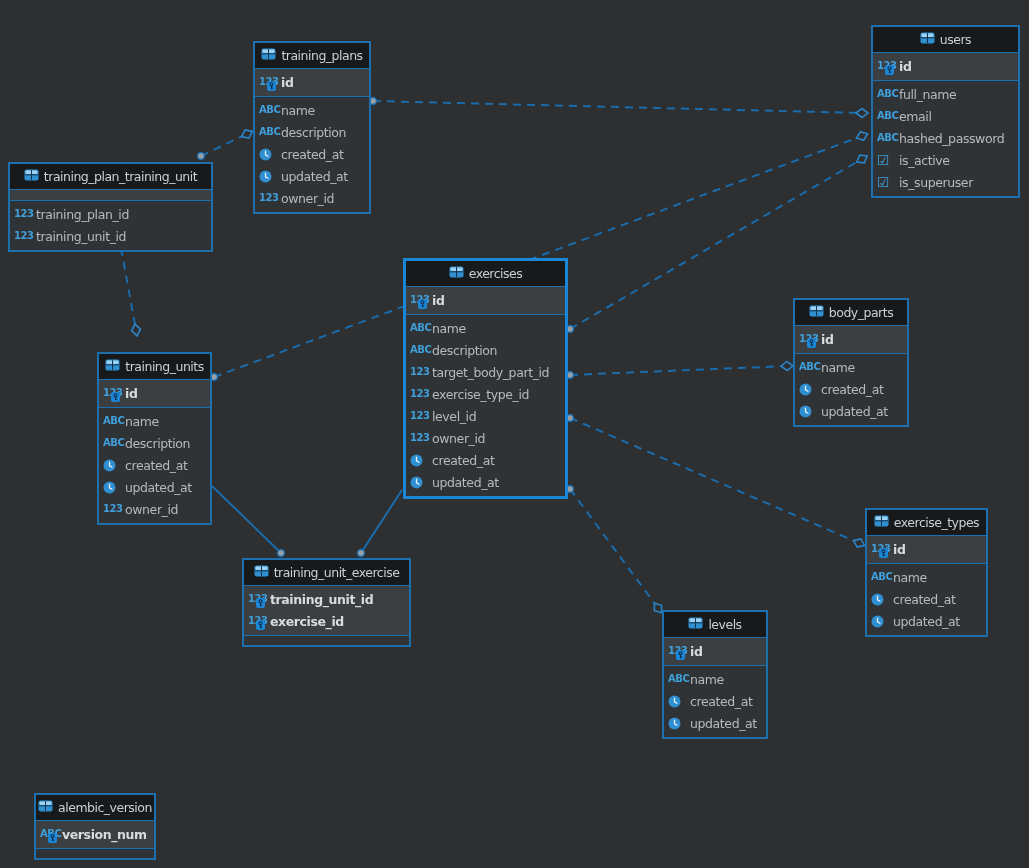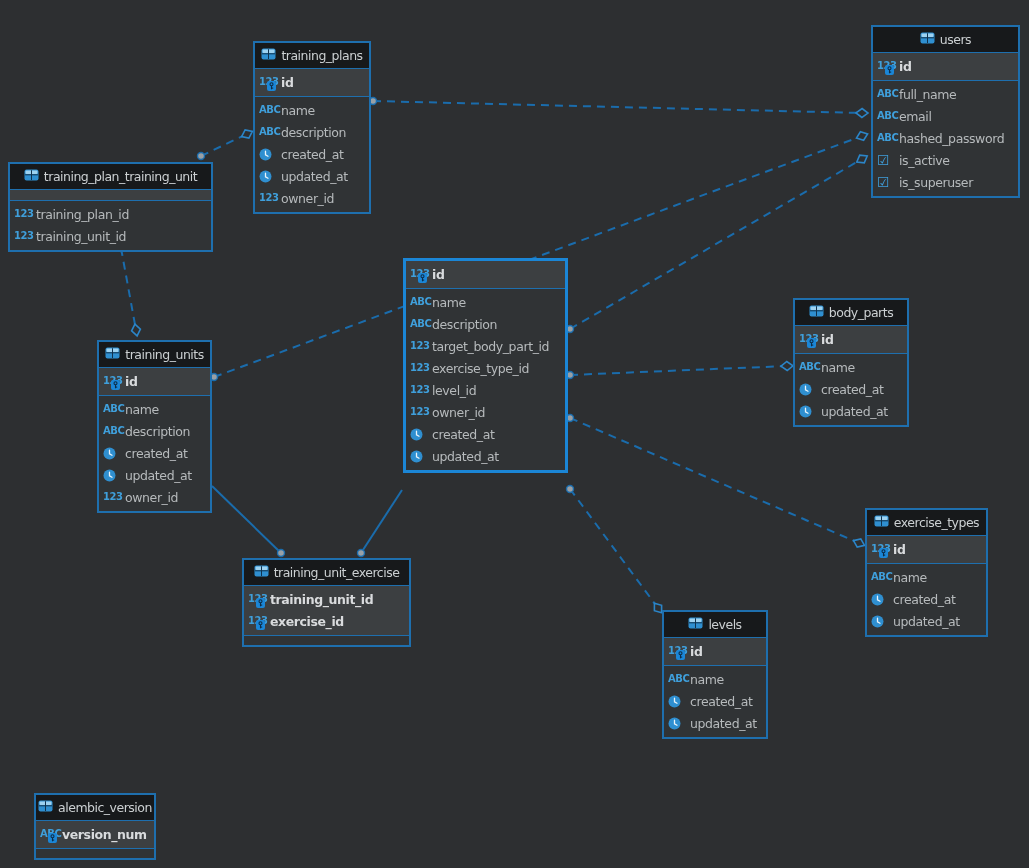--- a/index.html
+++ b/index.html
@@ -224,20 +224,29 @@
         </div>
         <div class="row">
           <span class="icon-wrap">
             <span class="ti-int">123</span>
           </span>
           <span class="col-name">training_unit_id</span>
         </div>
       </div>
     </div>
     <div class="table selected" style="left: 403px; top: 258px; width: 165px;">
+      <div class="t-header">
+        <span><svg width="15" height="12" viewBox="0 0 15 12">
+            <rect x="0.5" y="0.5" width="14" height="11" rx="2" fill="#2f8fd0"></rect>
+            <rect x="1.5" y="1.5" width="12" height="3.6" rx="1" fill="#9ed2f0"></rect>
+            <line x1="1" y1="5.8" x2="14" y2="5.8" stroke="#10324e" stroke-width="1"></line>
+            <line x1="7.5" y1="1.2" x2="7.5" y2="11" stroke="#10324e" stroke-width="1"></line>
+          </svg></span>
+        <span>exercises</span>
+      </div>
       <div class="t-pk">
         <div class="row pk">
           <span class="icon-wrap">
             <span class="ti-int">123</span>
             <span class="key-badge">
               <svg width="7" height="8" viewBox="0 0 7 8">
                 <circle cx="3.5" cy="2.2" r="1.5" fill="none" stroke="#0d2d49" stroke-width="1.1"></circle>
                 <line x1="3.5" y1="3.7" x2="3.5" y2="7.3" stroke="#0d2d49" stroke-width="1.1"></line>
                 <line x1="3.5" y1="6.1" x2="5.2" y2="6.1" stroke="#0d2d49" stroke-width="1.1"></line>
               </svg>
@@ -348,21 +357,21 @@
           <span class="icon-wrap">
             <svg width="13" height="13" viewBox="0 0 13 13">
               <circle cx="6.5" cy="6.5" r="6" fill="#2f8fd0"></circle>
               <path d="M6.5 3.2 V6.8 L9 8.2" fill="none" stroke="#eaf4fb" stroke-width="1.3" stroke-linecap="round"></path>
             </svg>
           </span>
           <span class="col-name">updated_at</span>
         </div>
       </div>
     </div>
-    <div class="table" style="left: 97px; top: 340px; width: 115px;">
+    <div class="table" style="left: 97px; top: 352px; width: 115px;">
       <div class="t-header">
         <span><svg width="15" height="12" viewBox="0 0 15 12">
             <rect x="0.5" y="0.5" width="14" height="11" rx="2" fill="#2f8fd0"></rect>
             <rect x="1.5" y="1.5" width="12" height="3.6" rx="1" fill="#9ed2f0"></rect>
             <line x1="1" y1="5.8" x2="14" y2="5.8" stroke="#10324e" stroke-width="1"></line>
             <line x1="7.5" y1="1.2" x2="7.5" y2="11" stroke="#10324e" stroke-width="1"></line>
           </svg></span>
         <span>training_units</span>
       </div>
       <div class="t-pk">

